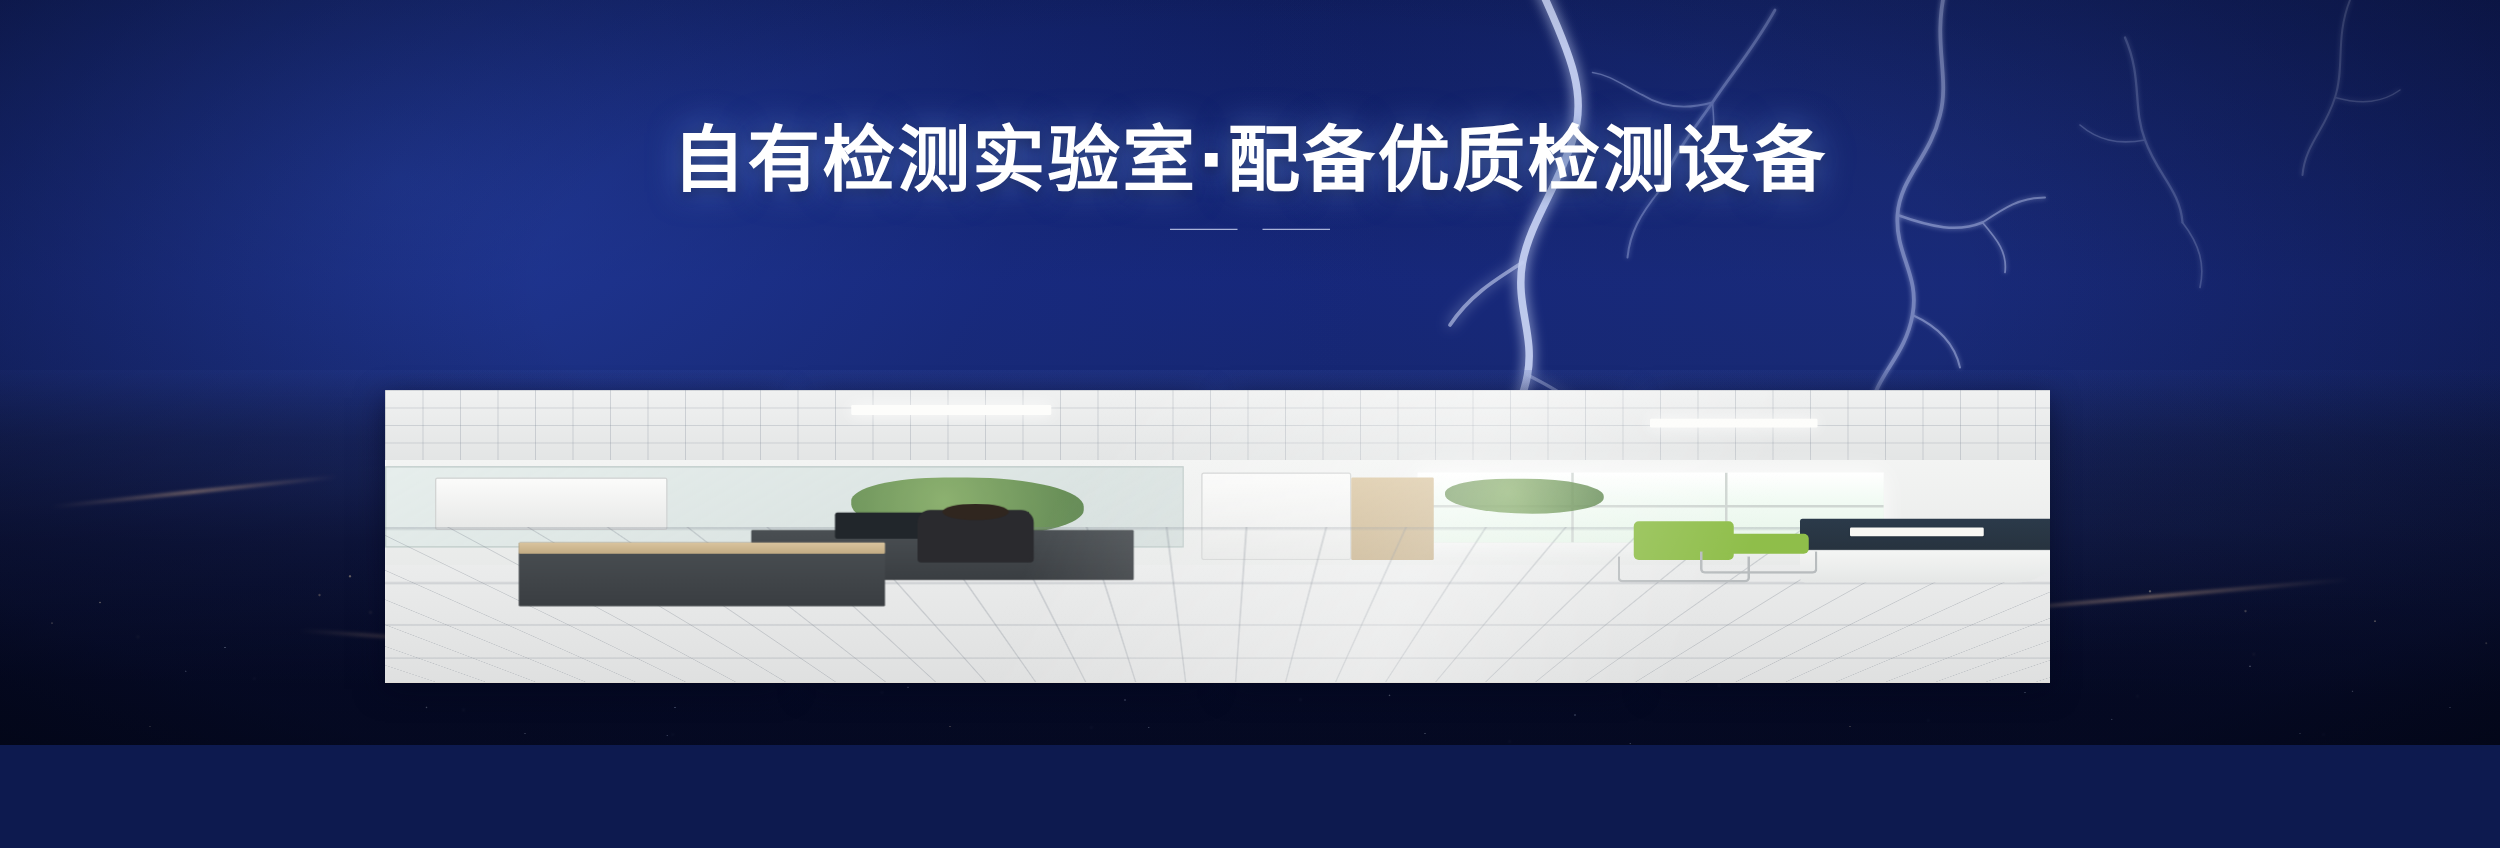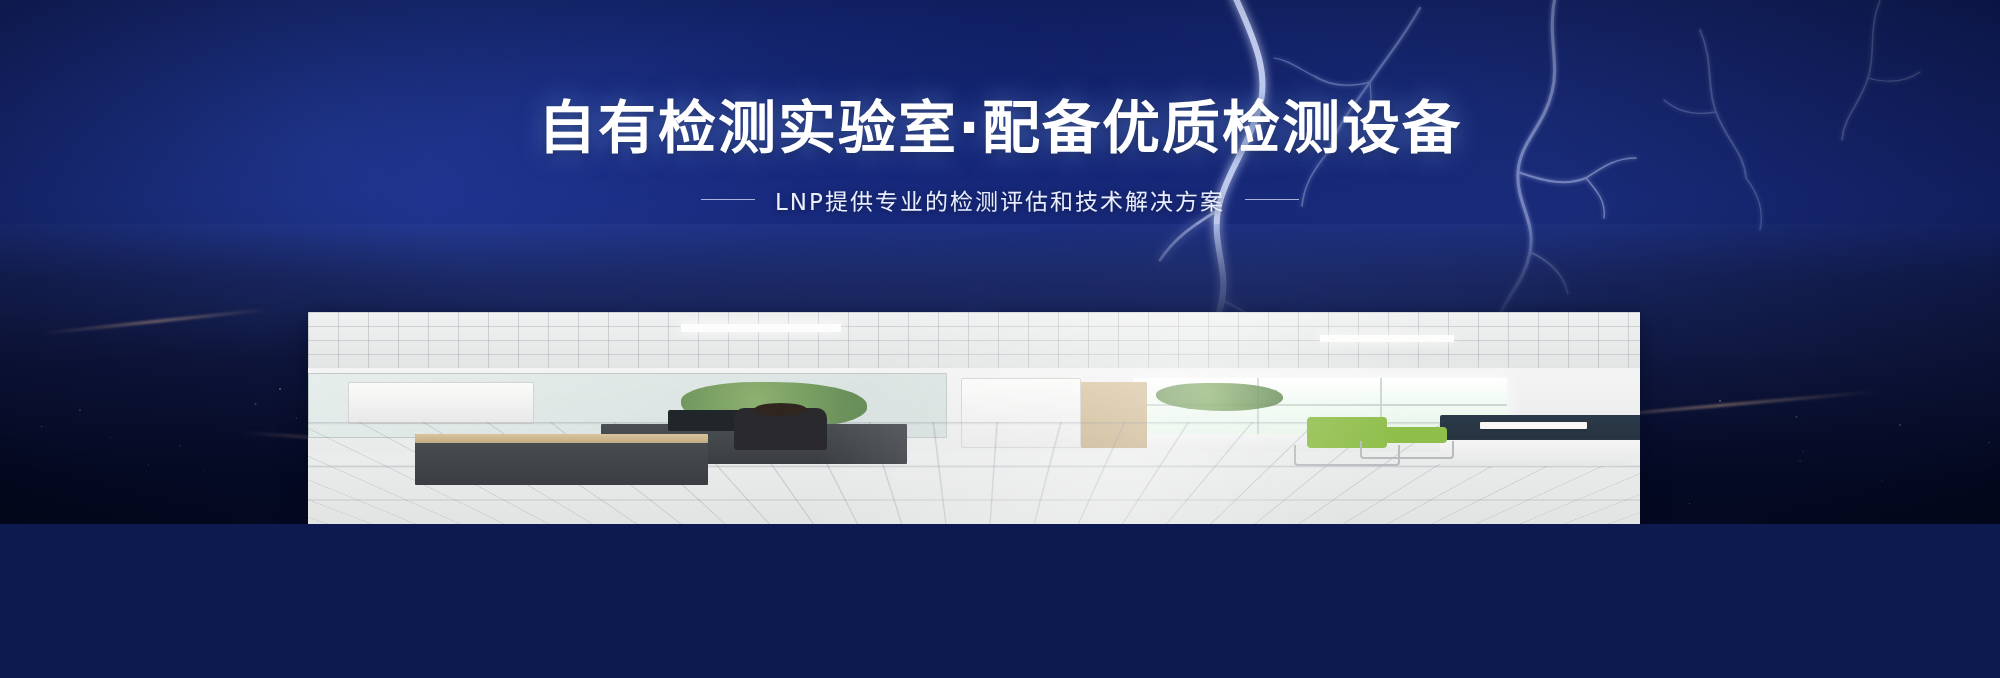--- a/index.html
+++ b/index.html
@@ -6,21 +6,21 @@
   * { margin:0; padding:0; box-sizing:border-box; }
   html, body {
     width:2000px; height:678px;
     overflow:hidden;
     background:#0d1a4f;
     font-family:"Liberation Sans","DejaVu Sans",sans-serif;
   }
 
   .banner {
     position:relative;
-    width:2000px; height:524px;
+    width:2000px; height:596px;
     overflow:hidden;
     background:
       linear-gradient(180deg,#0f1d5e 0%, #16277a 38%, #16276f 58%, #0c1440 80%, #070c27 100%);
   }
 
   
   .bg-glow-a {
     position:absolute; left:-200px; top:-260px; width:1300px; height:900px;
     background:radial-gradient(ellipse at 40% 45%, rgba(42,70,170,.55) 0%, rgba(30,52,140,.20) 45%, rgba(16,28,90,0) 72%);
     pointer-events:none;
@@ -478,21 +478,20 @@
     <div class="city-streak" style="left:78%; top:60%; width:320px; transform:rotate(-5deg);"></div>
     <div class="city-streak" style="left:12%; top:72%; width:260px; transform:rotate(4deg);"></div>
   </div>
 
   <div class="bg-vignette"></div>
 
   <div class="headline-wrap">
     <h1 class="headline">自有检测实验室·配备优质检测设备</h1>
     <div class="sub-row">
       <span class="sub-rule"></span>
-      <span class="subtitle">LNP提供专业的检测评估和技术解决方案</span>
       <span class="sub-rule"></span>
     </div>
   </div>
 
   <div class="photo-strip">
 
     <div class="photo-card">
       <div class="photo-inner">
         <div class="sign-wall"></div>
         <div class="sign-sheen"></div>

